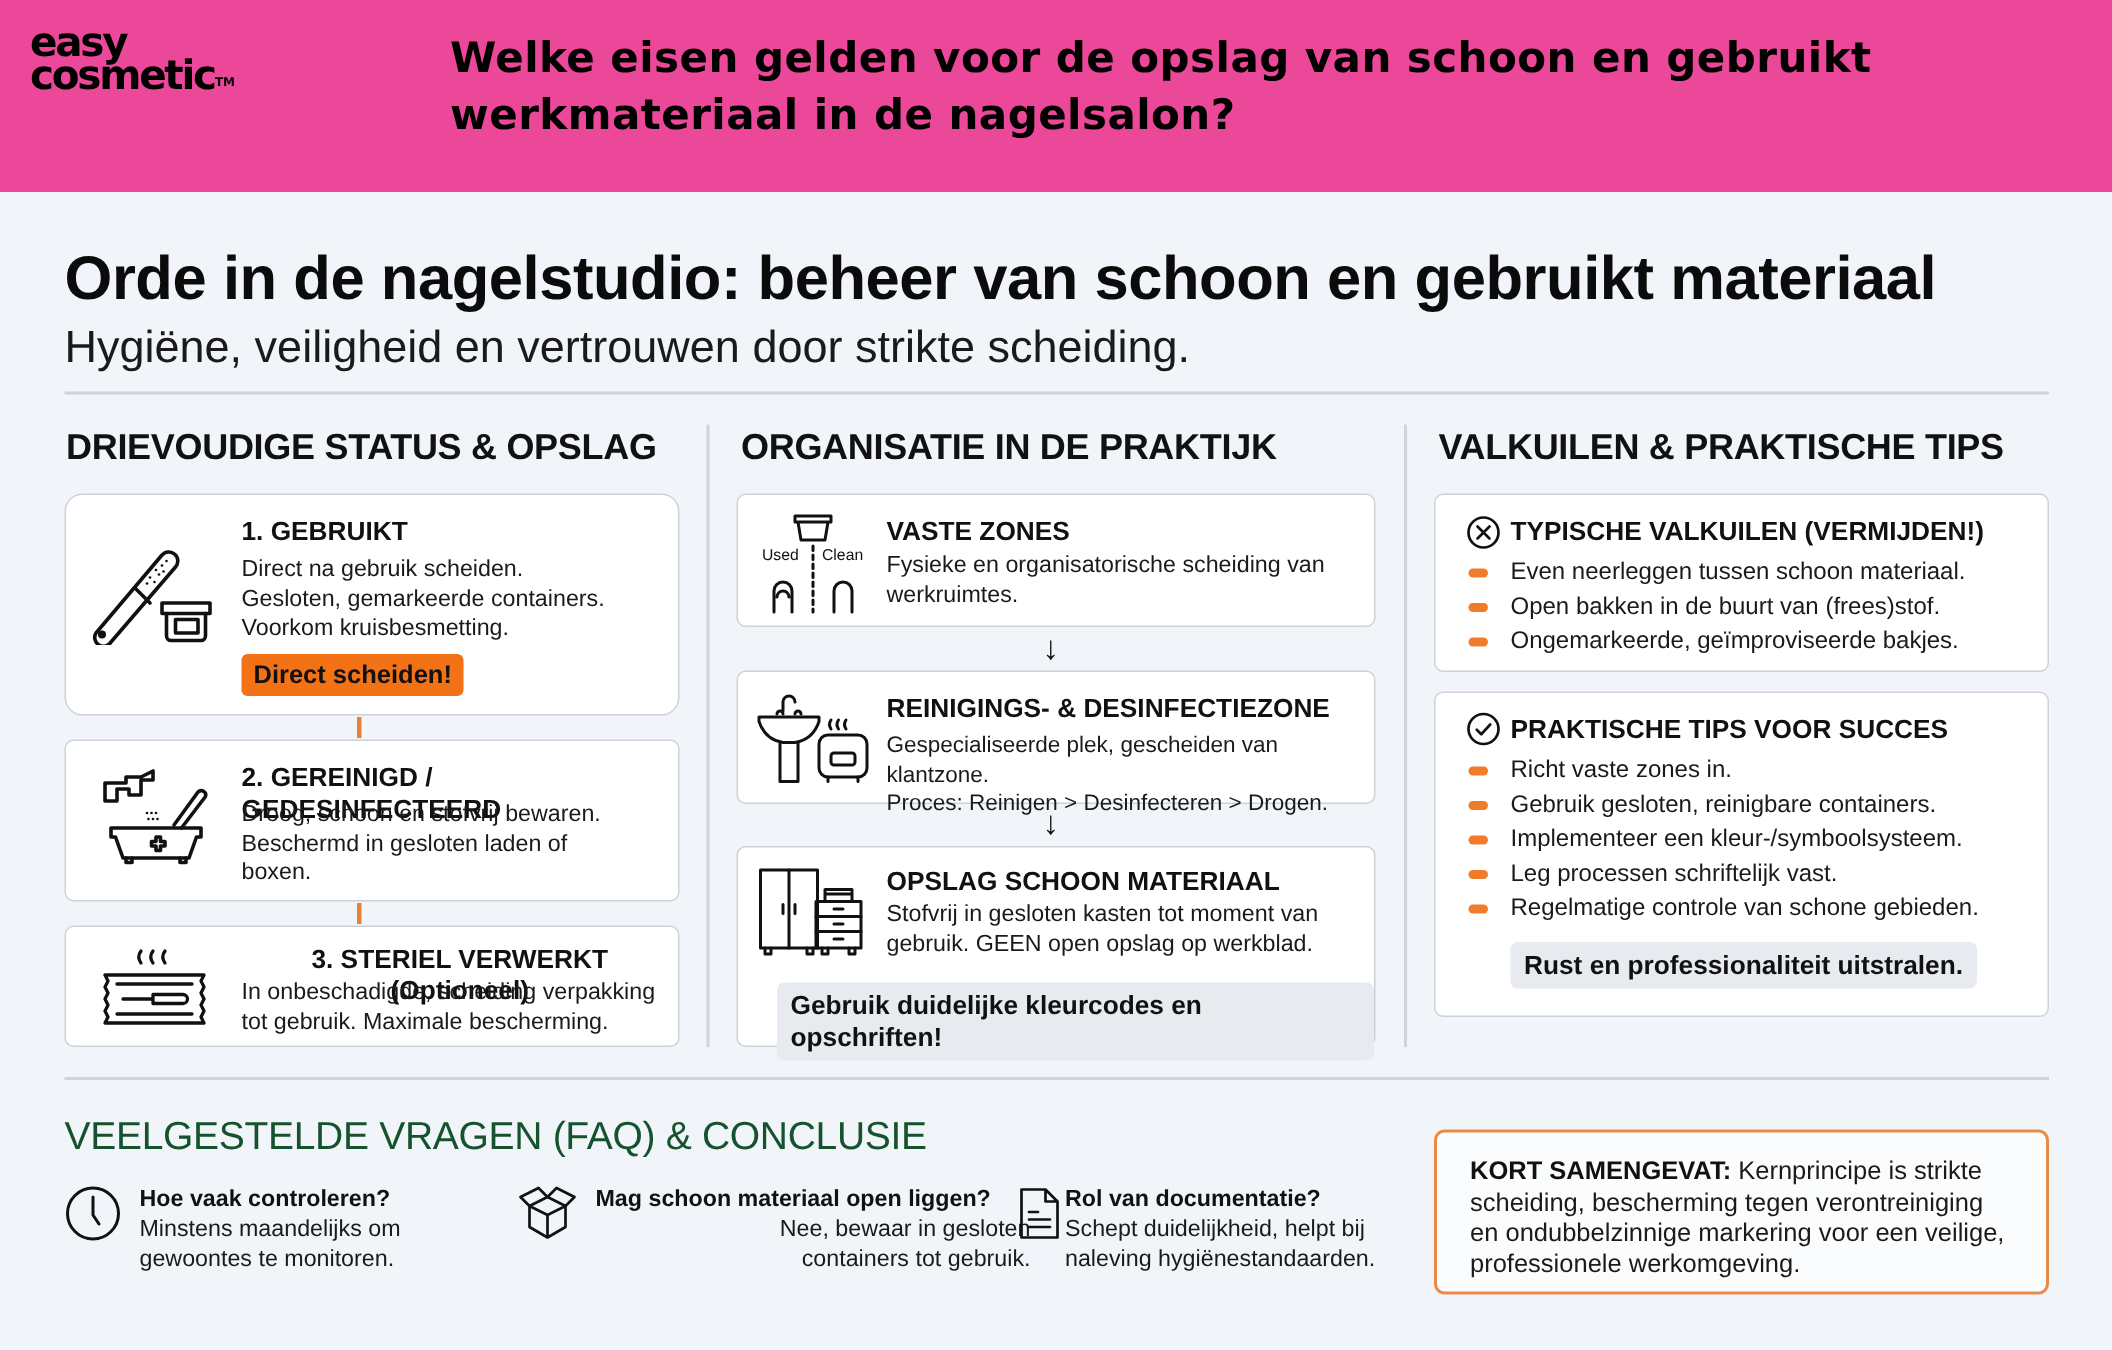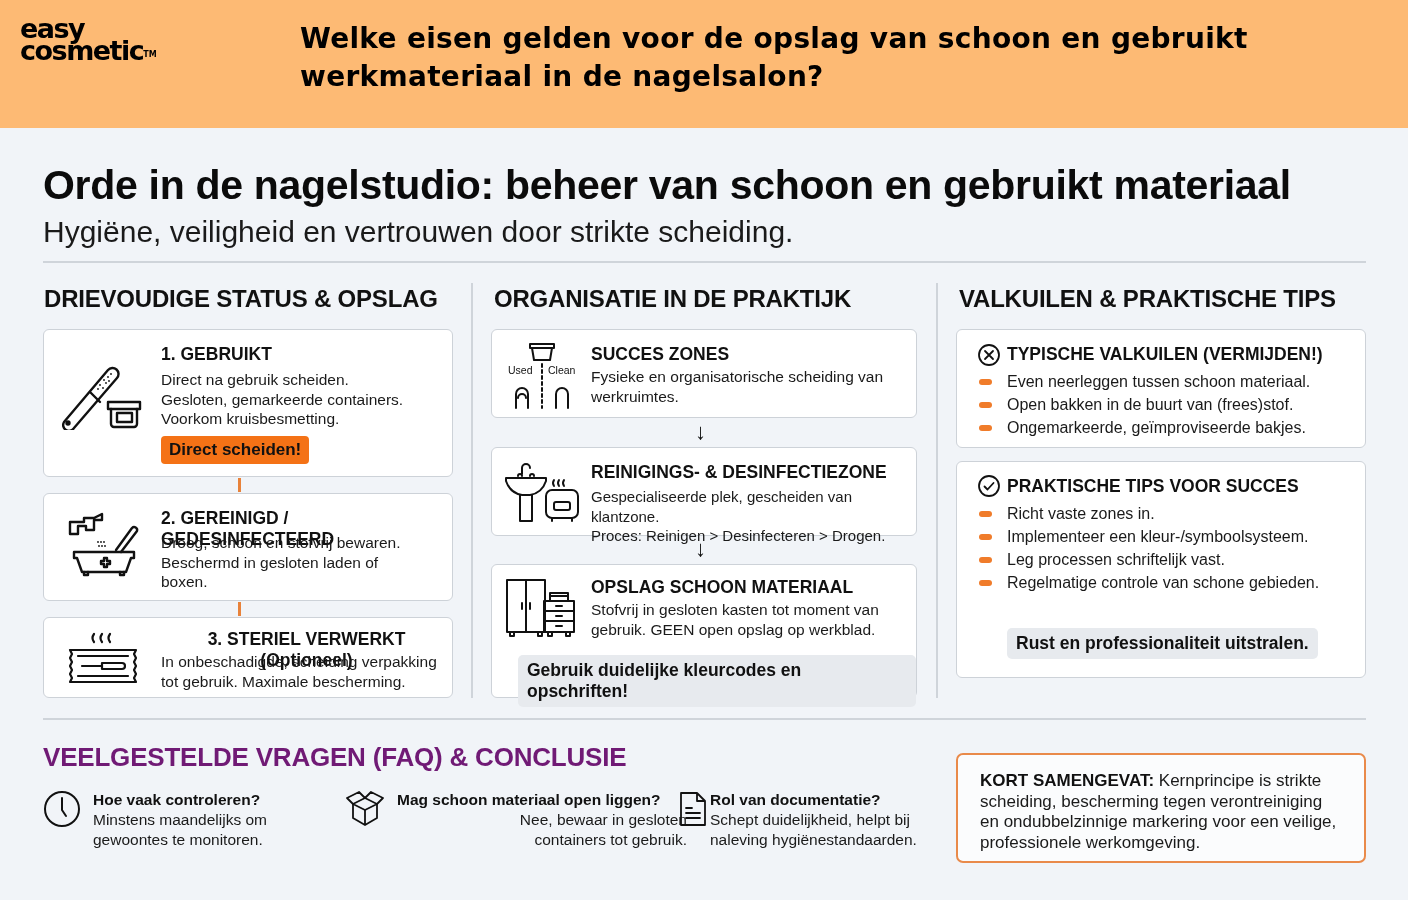--- a/index.html
+++ b/index.html
@@ -5,21 +5,21 @@
   * { box-sizing: border-box; margin: 0; padding: 0; }
   html, body { width: 1408px; height: 900px; overflow: hidden; }
   body {
     background: #f1f4f8;
     font-family: "Liberation Sans", "DejaVu Sans", sans-serif;
     color: #111;
     position: relative;
   }
   .topbar {
     position: absolute; left: 0; top: 0; width: 1408px; height: 128px;
-    background: #fdba74;
+    background: #ec4899;
   }
   .logo {
     position: absolute; left: 20px; top: 18px;
     font-family: "DejaVu Sans", sans-serif; font-weight: bold;
     line-height: 22px; letter-spacing: -1.5px; color: #000;
   }
   .logo .l1 { font-size: 27px; display: block; }
   .logo .l2 { font-size: 27px; display: block; }
   .logo sup { font-size: 8px; letter-spacing: 0; vertical-align: top; position: relative; top: 4px; }
   .question {
@@ -61,21 +61,21 @@
   .connector { position: absolute; width: 3px; background: #e8823a; }
   .arrow { position: absolute; font-size: 22px; color: #111; }
   ul.bullets { position: absolute; list-style: none; }
   ul.bullets li { font-size: 16px; line-height: 23px; color: #1a1a1a; position: relative; padding-left: 30px; }
   ul.bullets li .dash {
     position: absolute; left: 2px; top: 9px; width: 13px; height: 6px;
     background: #f07c2a; border-radius: 3px;
   }
   .faq-title {
     position: absolute; left: 43px; top: 614px;
-    font-size: 26px; font-weight: bold; color: #701a75; letter-spacing: -0.2px;
+    font-size: 26px; font-weight: normal; color: #14532d; letter-spacing: -0.2px;
   }
   .faq-item { position: absolute; }
   .faq-item .q { font-size: 15.5px; font-weight: bold; color: #111; line-height: 20px; }
   .faq-item .a { font-size: 15.5px; color: #1a1a1a; line-height: 20px; }
   .summary {
     position: absolute; left: 956px; top: 625px; width: 410px; height: 110px;
     border: 2px solid #e98a4a; border-radius: 7px; background: #fbfcfd;
     padding: 16px 22px; font-size: 17px; line-height: 20.5px; color: #1a1a1a;
   }
   .summary b { font-weight: bold; color: #111; }
@@ -93,21 +93,21 @@
 </div>
 
 <div class="infographic">
   <div class="main-title">Orde in de nagelstudio: beheer van schoon en gebruikt materiaal</div>
   <div class="subtitle">Hygiëne, veiligheid en vertrouwen door strikte scheiding.</div>
   <div class="hr" style="left:43px; top:133px; width:1323px;"></div>
 
   <div class="col-title" style="left:44px; top:157px;">DRIEVOUDIGE STATUS &amp; OPSLAG</div>
   <div class="vr" style="left:471px; top:155px; height:415px;"></div>
 
-  <div class="card" style="left:43px; top:201px; width:410px; height:148px;">
+  <div class="card" style="left:43px; top:201px; width:410px; height:148px;border-radius:12px;">
     <div class="icon" style="left:16px; top:28px;">
       <svg width="86" height="72" viewBox="0 0 86 72" fill="none" stroke="#111" stroke-width="2.4" stroke-linecap="round" stroke-linejoin="round">
         <path d="M4 64 L48 12 a6 6 0 0 1 9 8 L14 70 a5 5 0 0 1 -10 -6 z"></path>
         <path d="M30 34 L40 44"></path>
         <circle cx="8" cy="65" r="1.5" fill="#111"></circle>
         <g fill="#111" stroke="none">
             <circle cx="44" cy="22" r="0.9"></circle>
             <circle cx="48" cy="19" r="0.9"></circle>
             <circle cx="40" cy="27" r="0.9"></circle>
             <circle cx="46" cy="25" r="0.9"></circle>
@@ -177,21 +177,21 @@
     <div class="icon" style="left:14px; top:12px; width:72px; height:68px;">
       <svg width="72" height="68" viewBox="0 0 72 68" fill="none" stroke="#111" stroke-width="2" stroke-linecap="round" stroke-linejoin="round">
         <path d="M24 2 h24 v4 h-24 z M26 6 l2 12 h16 l2 -12"></path>
         <path d="M36 22 v44" stroke-dasharray="3 3"></path>
         <path d="M10 66 v-14 a6 6 0 0 1 12 0 v14 M12 56 a4 4 0 0 1 8 0"></path>
         <path d="M50 66 v-14 a6 6 0 0 1 12 0 v14"></path>
       </svg>
       <span style="position:absolute; left:2px; top:22px; font-size:10.5px;">Used</span>
       <span style="position:absolute; left:42px; top:22px; font-size:10.5px;">Clean</span>
     </div>
-    <h3 style="left:99px; top:14px;">SUCCES ZONES</h3>
+    <h3 style="left:99px; top:14px;">VASTE ZONES</h3>
     <p style="left:99px; top:37px; white-space:pre-line;">Fysieke en organisatorische scheiding van
 werkruimtes.</p>
   </div>
 
   <div class="arrow" style="left:695px; top:291px;">↓</div>
 
   <div class="card" style="left:491px; top:319px; width:426px; height:89px;">
     <div class="icon" style="left:10px; top:12px;">
       <svg width="80" height="64" viewBox="0 0 80 64" fill="none" stroke="#111" stroke-width="2" stroke-linecap="round" stroke-linejoin="round">
         <path d="M20 14 v-6 a4 4 0 0 1 8 0 M16 16 a2 2 0 0 1 4 0 M28 16 a2 2 0 0 1 4 0"></path>
@@ -248,20 +248,21 @@
   <div class="card" style="left:956px; top:333px; width:410px; height:217px;">
     <div class="icon" style="left:20px; top:12px;">
       <svg width="24" height="24" viewBox="0 0 24 24" fill="none" stroke="#111" stroke-width="1.8" stroke-linecap="round" stroke-linejoin="round">
         <circle cx="12" cy="12" r="10"></circle>
           <path d="M7.5 12.5 l3 3 l6 -6.5"></path>
       </svg>
     </div>
     <h3 style="left:50px; top:14px;">PRAKTISCHE TIPS VOOR SUCCES</h3>
     <ul class="bullets" style="left:20px; top:40px;">
       <li><span class="dash"></span><span>Richt vaste zones in.</span></li>
+      <li><span class="dash"></span><span>Gebruik gesloten, reinigbare containers.</span></li>
       <li><span class="dash"></span><span>Implementeer een kleur-/symboolsysteem.</span></li>
       <li><span class="dash"></span><span>Leg processen schriftelijk vast.</span></li>
       <li><span class="dash"></span><span>Regelmatige controle van schone gebieden.</span></li>
     </ul>
     <div class="grey-badge" style="left:50px; top:166px;">Rust en professionaliteit uitstralen.</div>
   </div>
 
   <div class="hr" style="left:43px; top:590px; width:1323px;"></div>
 
   <div class="faq-title">VEELGESTELDE VRAGEN (FAQ) &amp; CONCLUSIE</div>

